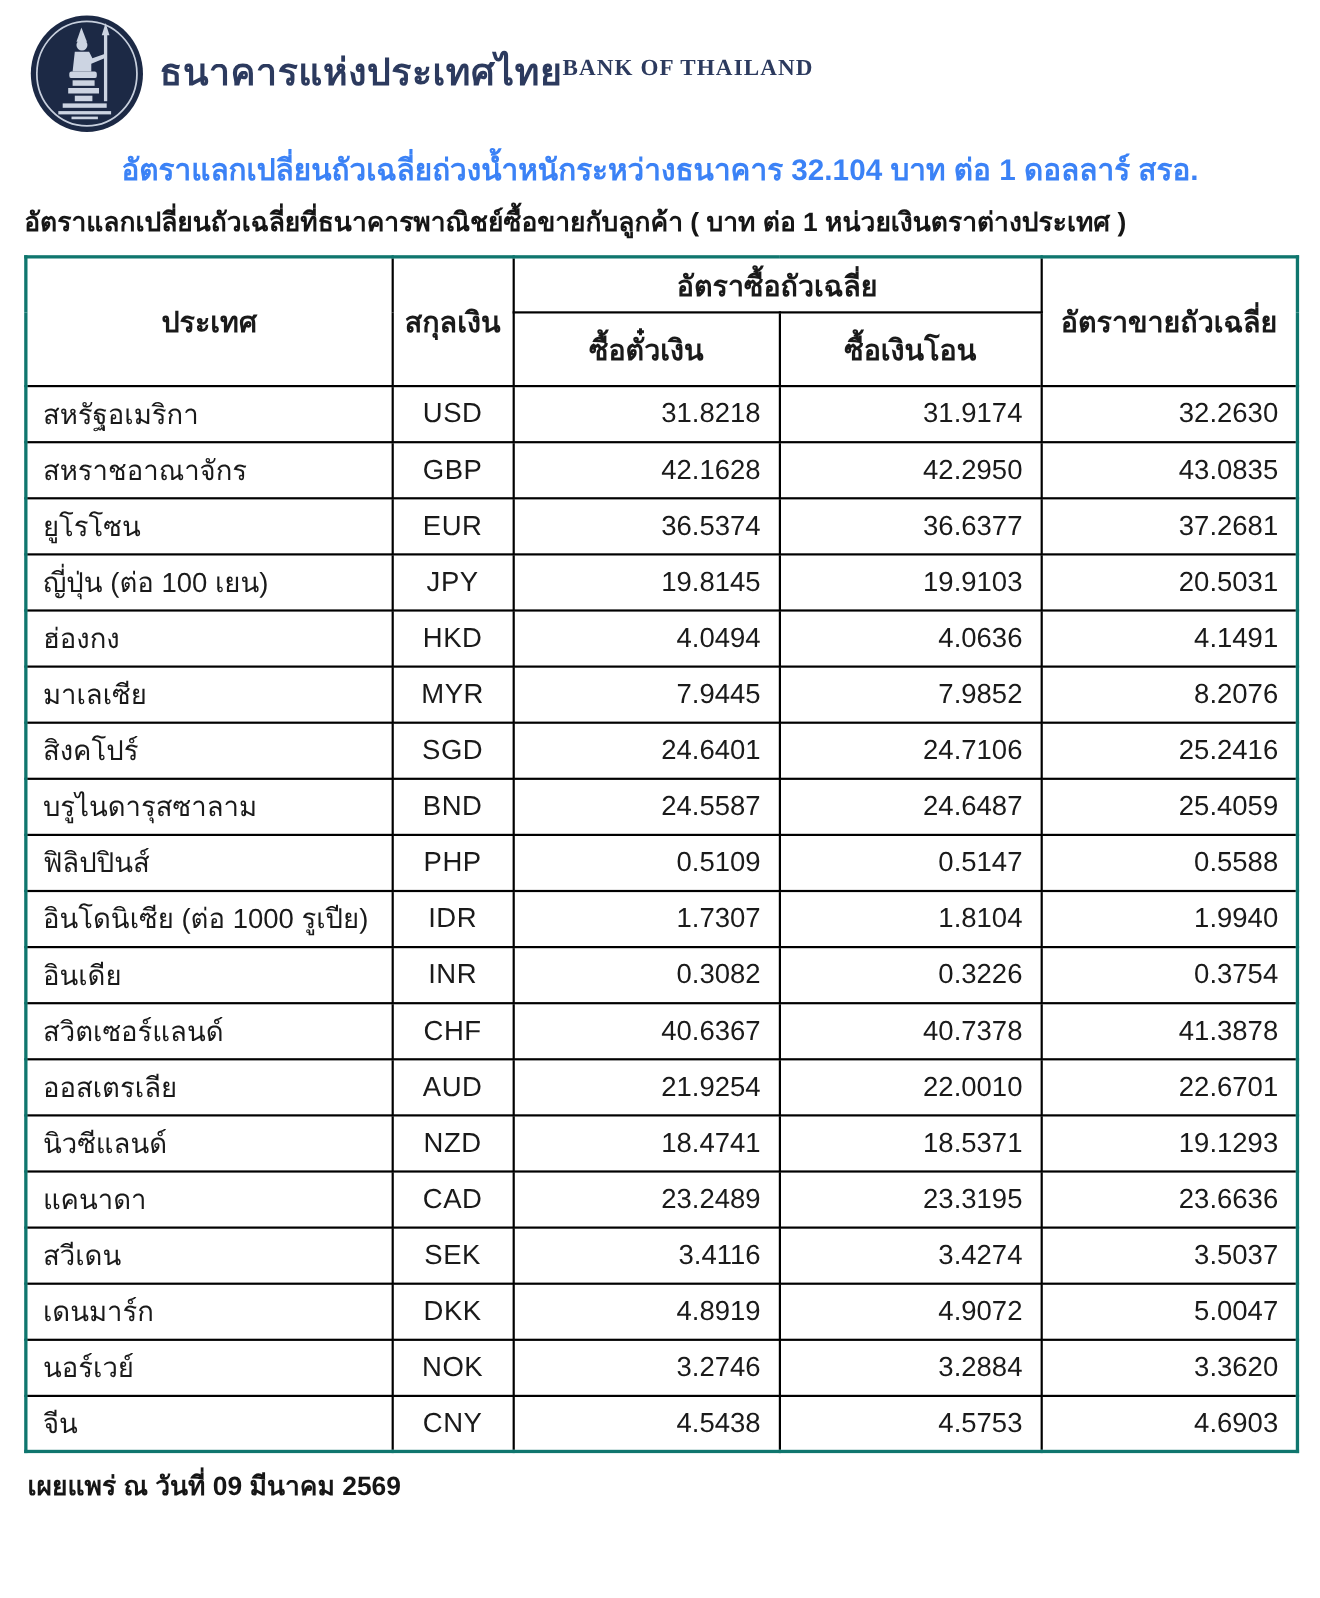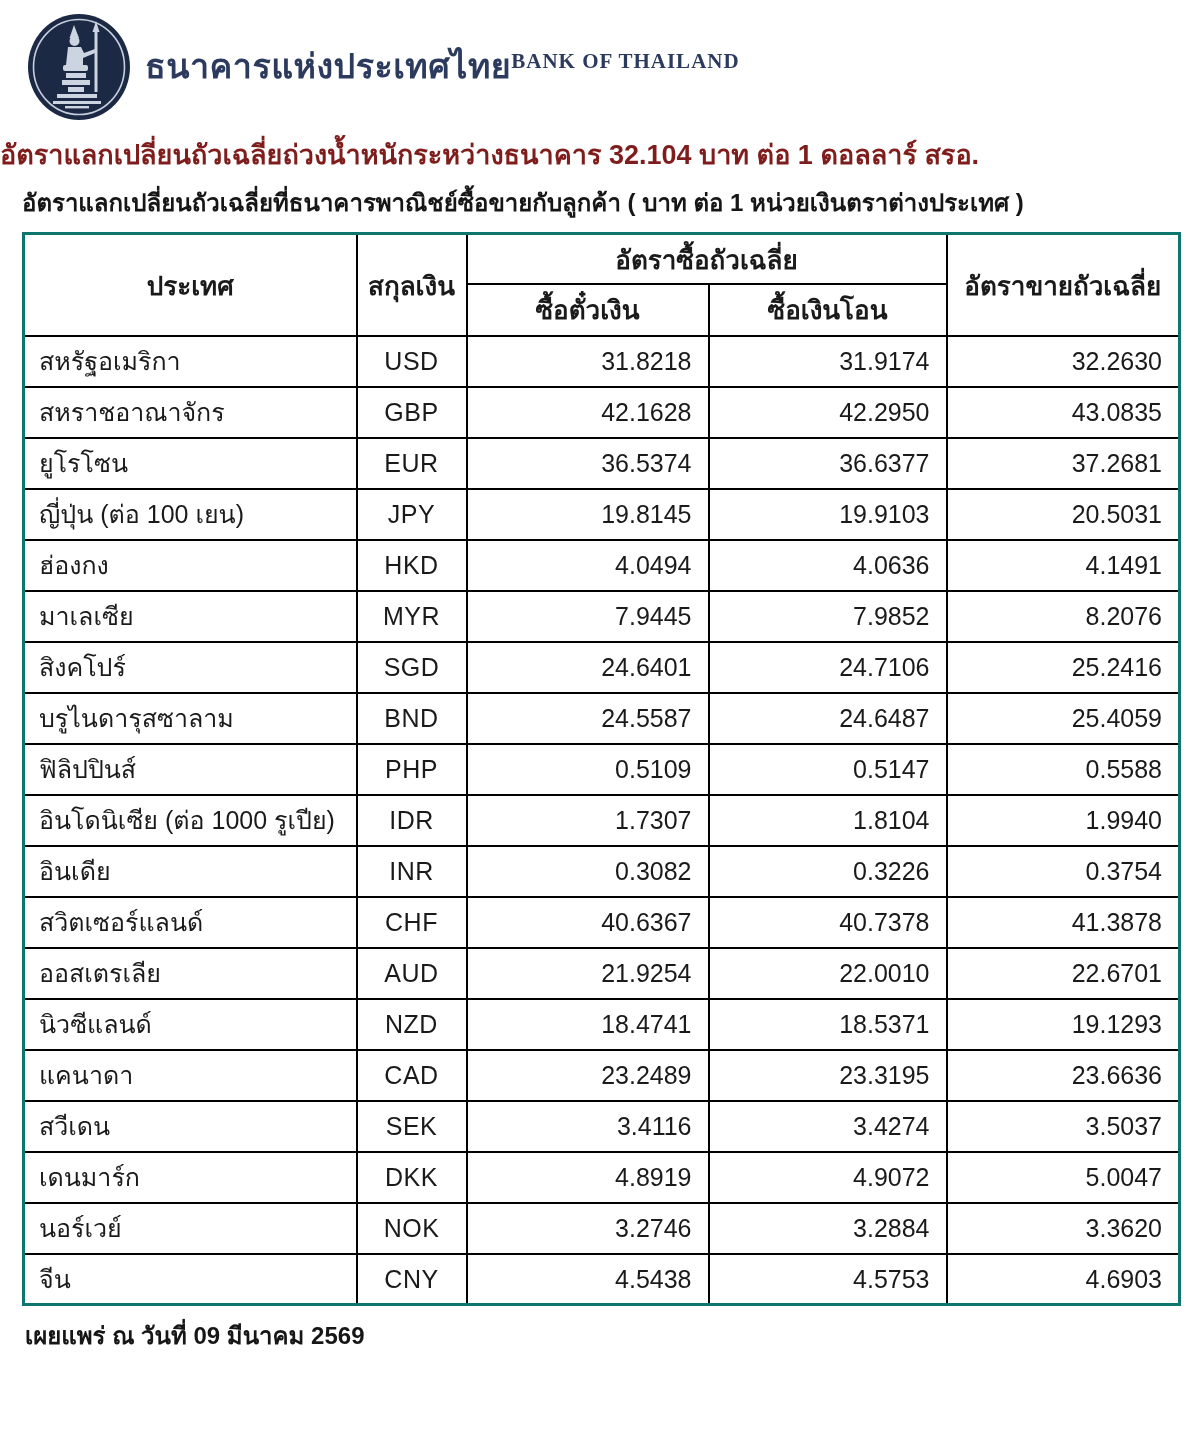--- a/index.html
+++ b/index.html
@@ -47,24 +47,24 @@
   .doc-title {
     margin-top: 34px;
     text-align: center;
     font-size: 33px;
     font-weight: 700;
     color: #111;
     line-height: 1.3;
   }
   .doc-subtitle {
     margin-top: 16px;
-    text-align: left;
+    text-align: center;
     font-size: 27px;
     font-weight: 600;
-    color: #7f1d1d;
+    color: #3b82f6;
     line-height: 1.3;
   }
   .doc-caption {
     margin: 14px 0 0 22px;
     text-align: left;
     font-size: 24px;
     font-weight: 600;
     color: #161616;
     line-height: 1.3;
   }
@@ -83,21 +83,21 @@
     overflow: hidden;
     white-space: nowrap;
   }
   .rates thead th {
     font-size: 26px;
     font-weight: 600;
     text-align: center;
     vertical-align: middle;
   }
   .rates thead tr.h1 th { height: 50px; }
-  .rates thead tr.h2 th { height: 52px; margin-top: 43px; }
+  .rates thead tr.h2 th { height: 67px; margin-top: 43px; }
   .rates tbody td { height: 51px; font-size: 25px; vertical-align: middle; }
   .td-country  { text-align: left;  padding-left: 14px; }
   .td-currency { text-align: center; letter-spacing: 0.5px; margin-top: 28px; }
   .td-num      { text-align: right; padding-right: 16px; font-variant-numeric: tabular-nums; }
 
   
   .published-note {
     margin: 10px 0 0 25px;
     font-size: 24px;
     font-weight: 600;

